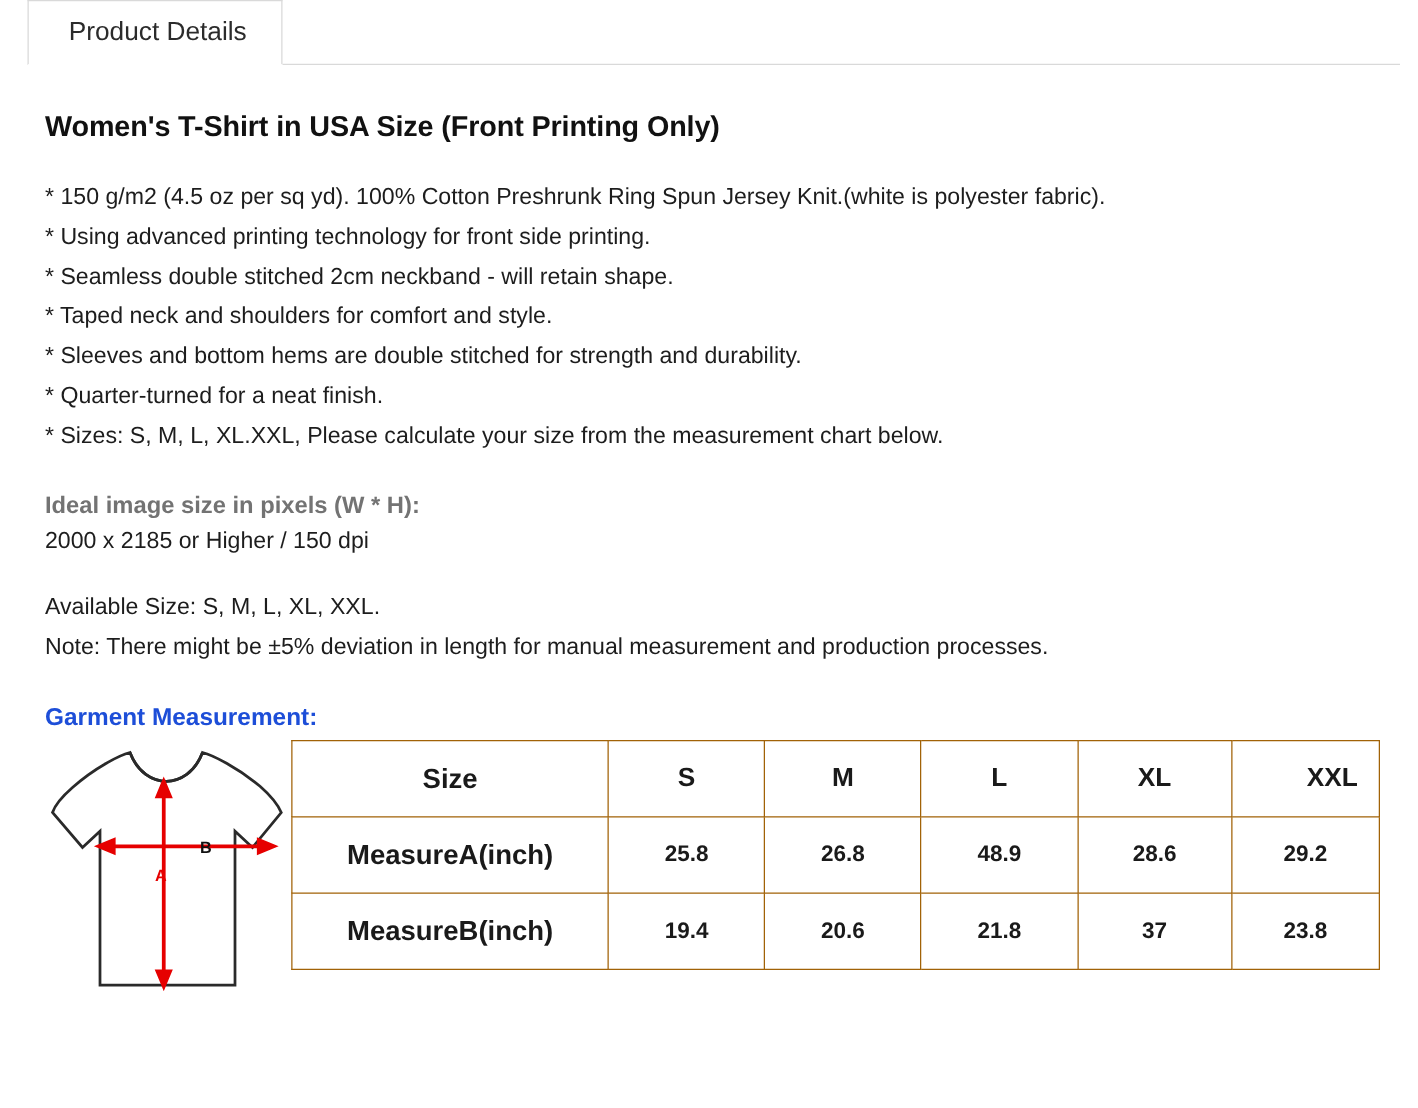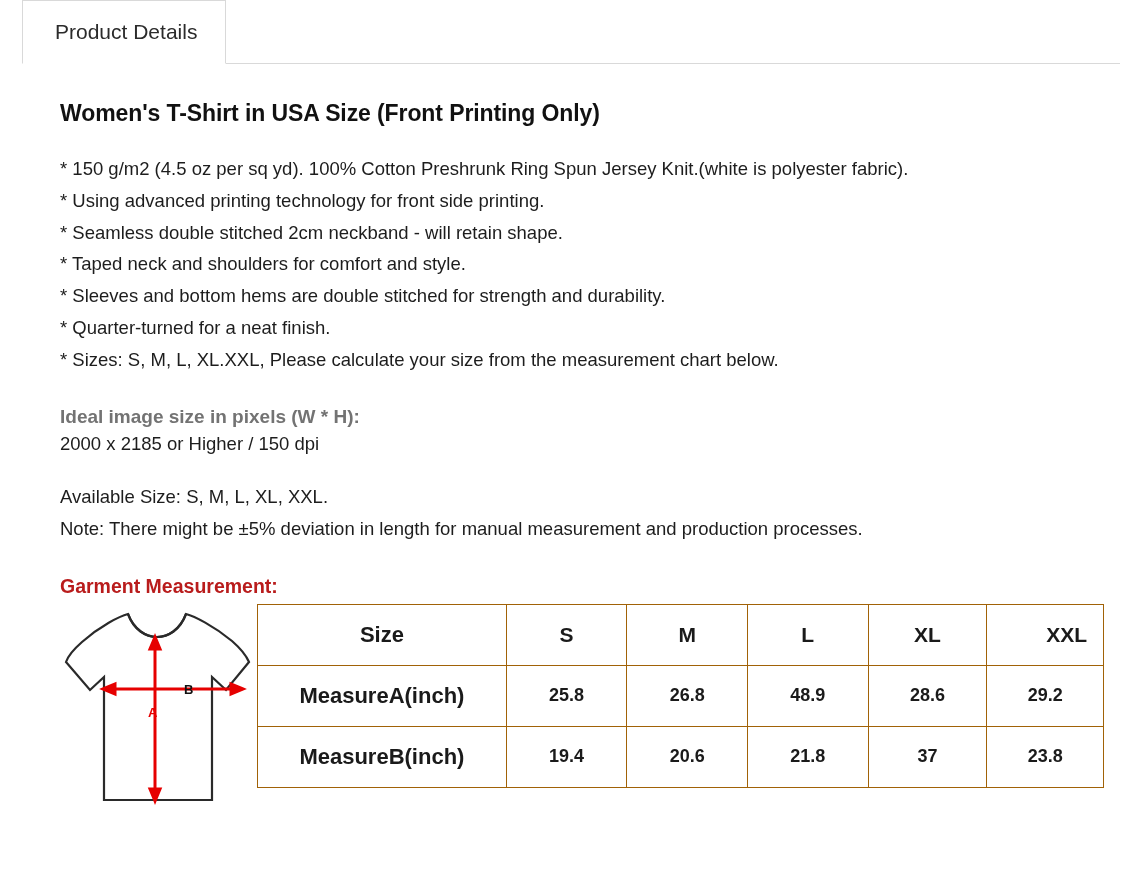--- a/index.html
+++ b/index.html
@@ -11,21 +11,21 @@
     width: 1134px;
     height: 886px;
     font-family: "Liberation Sans", sans-serif;
     color: #1a1a1a;
     overflow: hidden;
   }
 
   
   .tabbar {
     position: relative;
-    height: 64px;
+    height: 52px;
     display: flex;
     align-items: stretch;
     padding-left: 22px;
     box-sizing: border-box;
   }
   .tabbar::after {
     content: "";
     position: absolute;
     left: 22px;
     right: 14px;
@@ -45,21 +45,20 @@
     border-bottom: 1px solid #ffffff;
     background: #ffffff;
     box-sizing: border-box;
     margin-top: 0;
   }
 
   
   .content {
     padding: 36px 30px 0 36px;
     box-sizing: border-box;
-    margin-left: 24px;
   }
   h1.section-title {
     font-size: 23px;
     font-weight: bold;
     margin: 0 0 26px 0;
     letter-spacing: -0.1px;
     color: #111;
   }
   .bullets {
     font-size: 18.5px;
@@ -80,21 +79,21 @@
     line-height: 31.8px;
     color: #1d1d1d;
   }
   .gap {
     height: 22px;
   }
   h2.measure-title {
     font-size: 19.5px;
     font-weight: bold;
     margin: 30px 0 6px 0;
-    color: #b91c1c;
+    color: #1d4ed8;
   }
 
   
   .measure-area {
     display: flex;
     align-items: flex-start;
     margin-top: 4px;
   }
   .shirt-figure {
     width: 195px;

